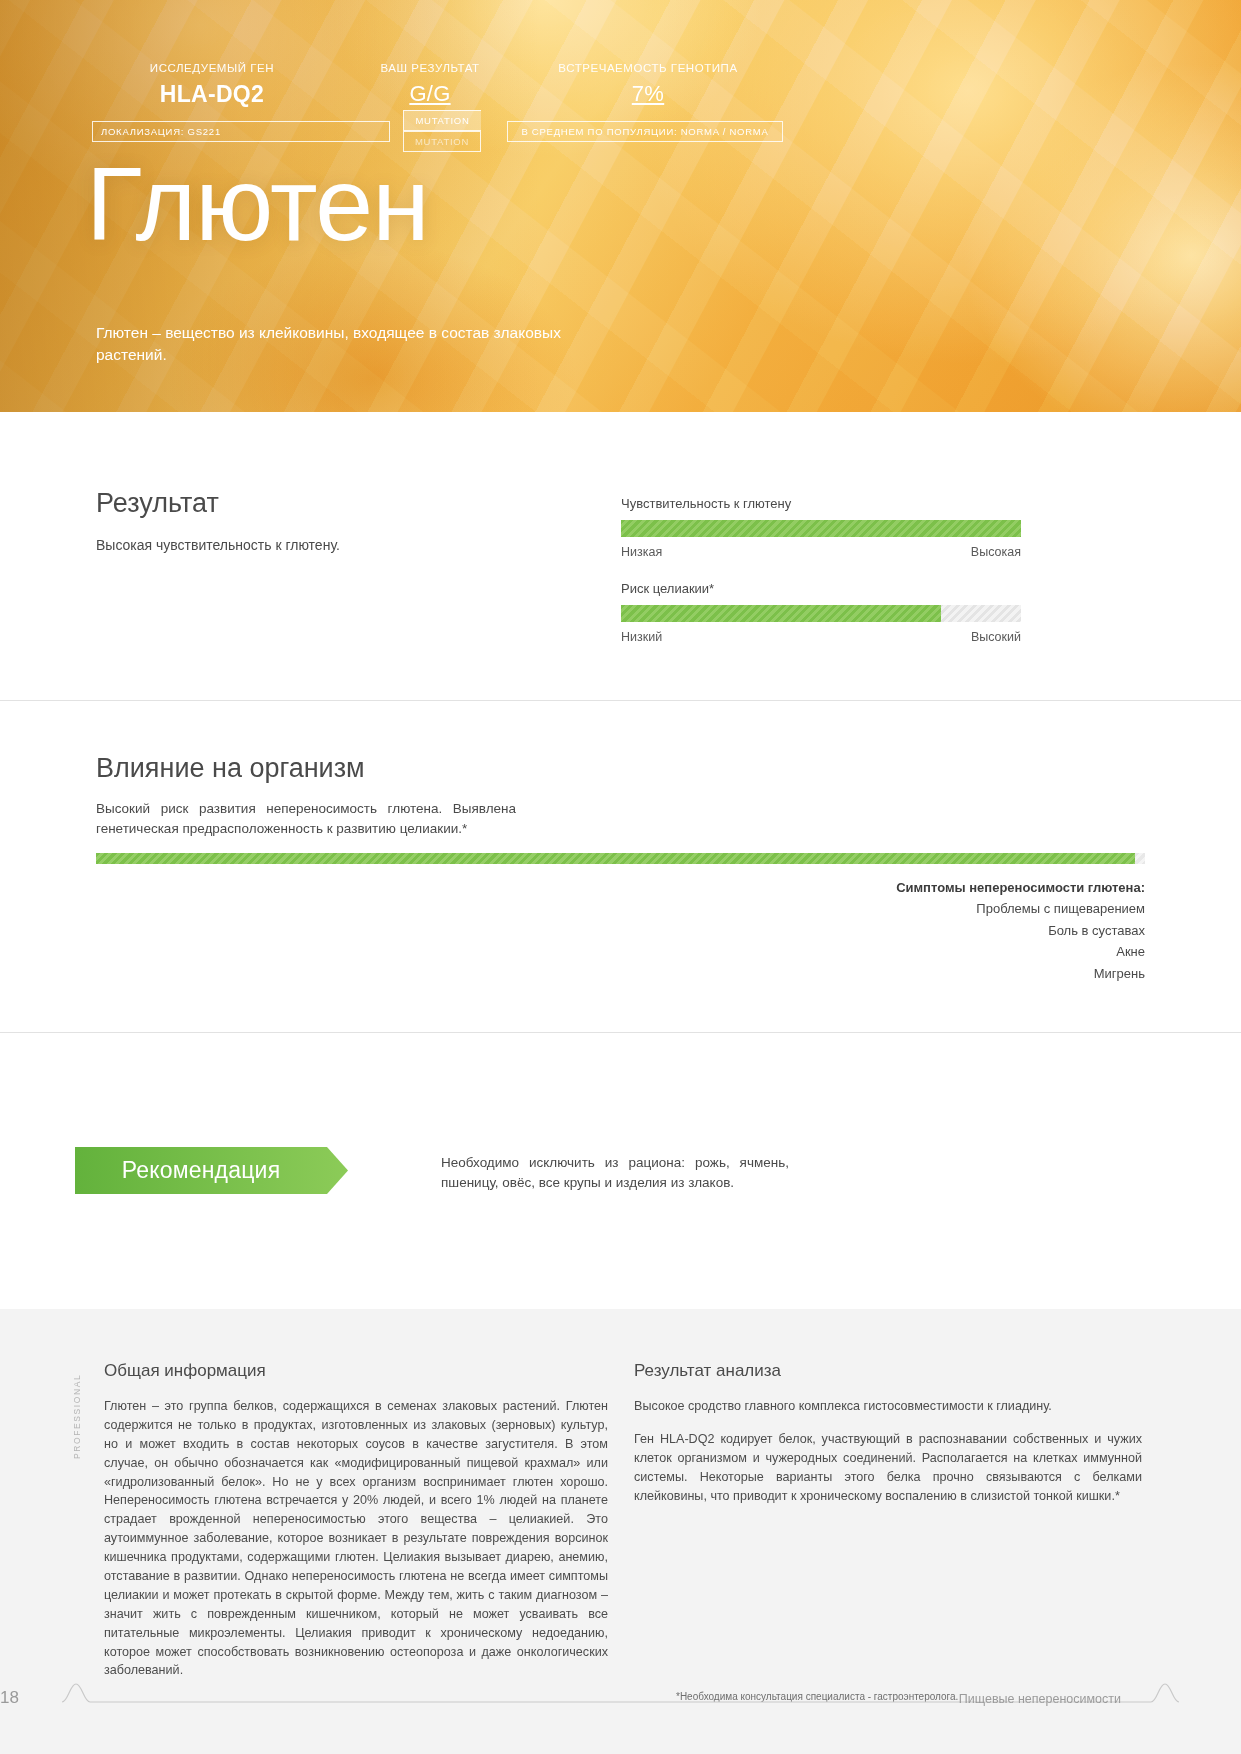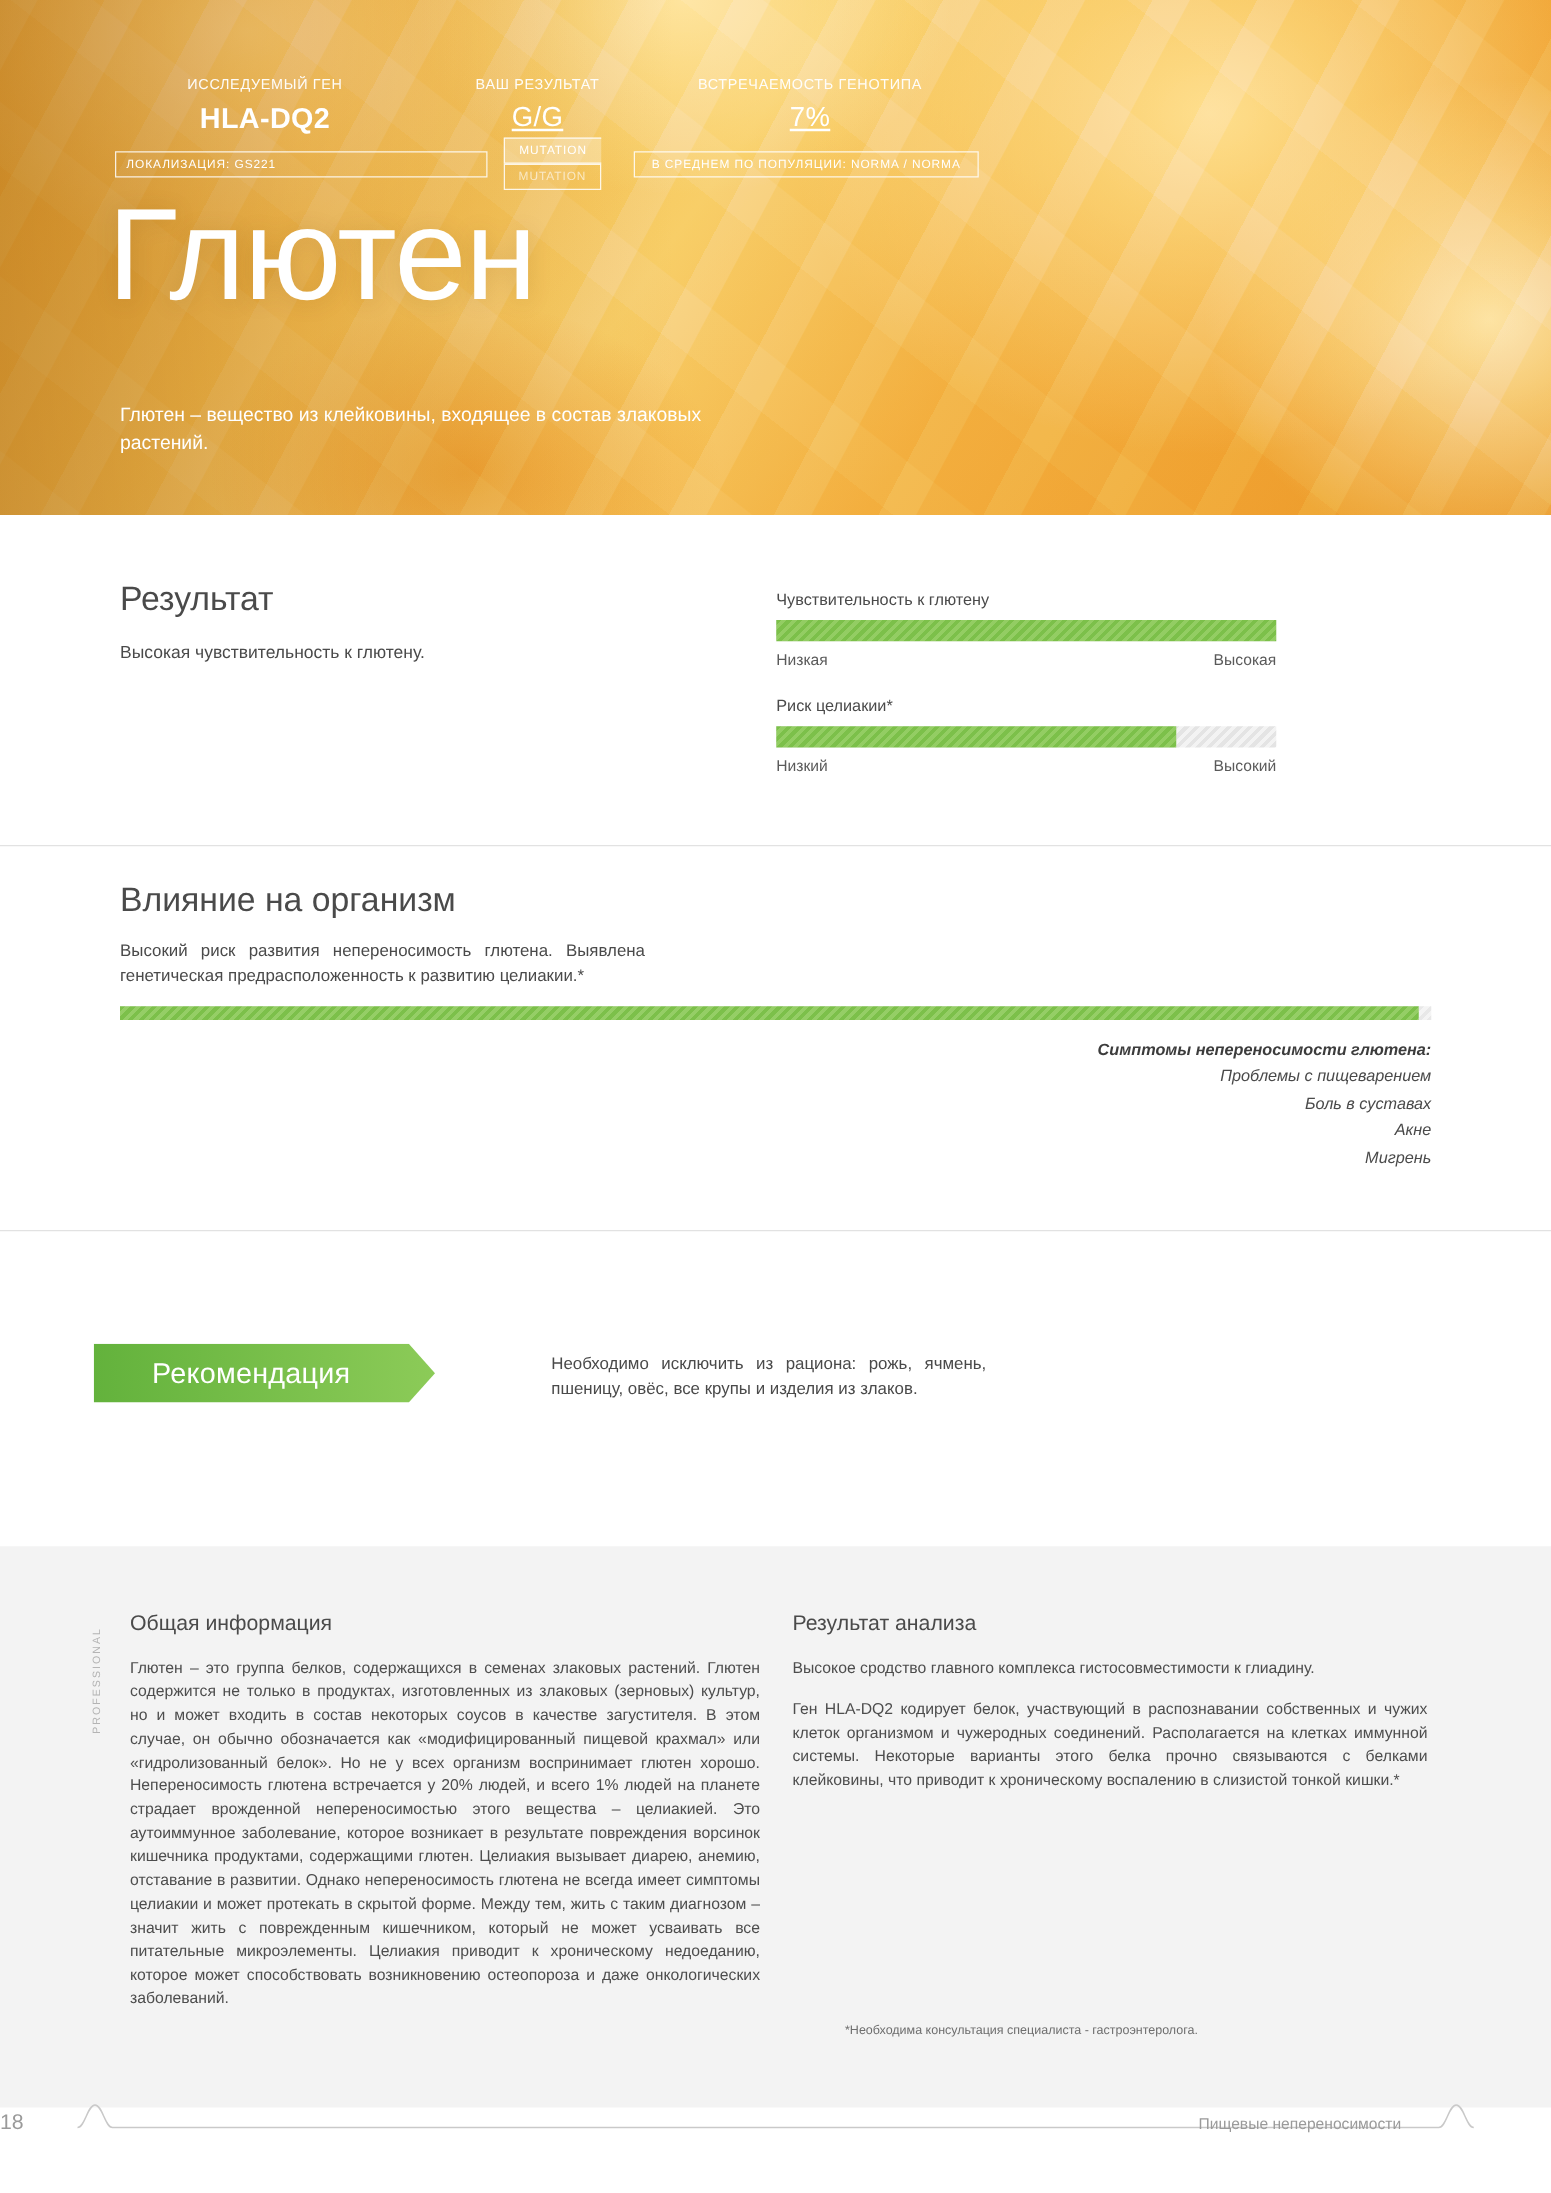--- a/index.html
+++ b/index.html
@@ -134,20 +134,21 @@
     color: #ffffff;
     font-size: 15.5px;
     line-height: 1.45;
   }
 
   
   .section {
     position: relative;
     width: 1241px;
     box-sizing: border-box;
+    margin-top: 24px;
   }
   .result-sec { padding: 40px 0 0 0; height: 265px; }
   h2.head {
     margin: 0;
     font-size: 27px;
     font-weight: normal;
     color: #4a4a4a;
   }
   .res-left {
     position: absolute;
@@ -226,21 +227,20 @@
     background: repeating-linear-gradient(135deg, #7cc04a 0 3px, #95ce66 3px 6px);
   }
   .symptoms {
     position: absolute;
     right: 96px;
     top: 152px;
     text-align: right;
     font-size: 13px;
     color: #4a4a4a;
     line-height: 1.65;
-    font-style: italic;
   }
   .symptoms .s-title { font-weight: bold; color: #3c3c3c; }
 
   
   .rec-sec { height: 240px; }
   .rec-banner {
     position: absolute;
     left: 75px;
     top: 78px;
     width: 273px;

